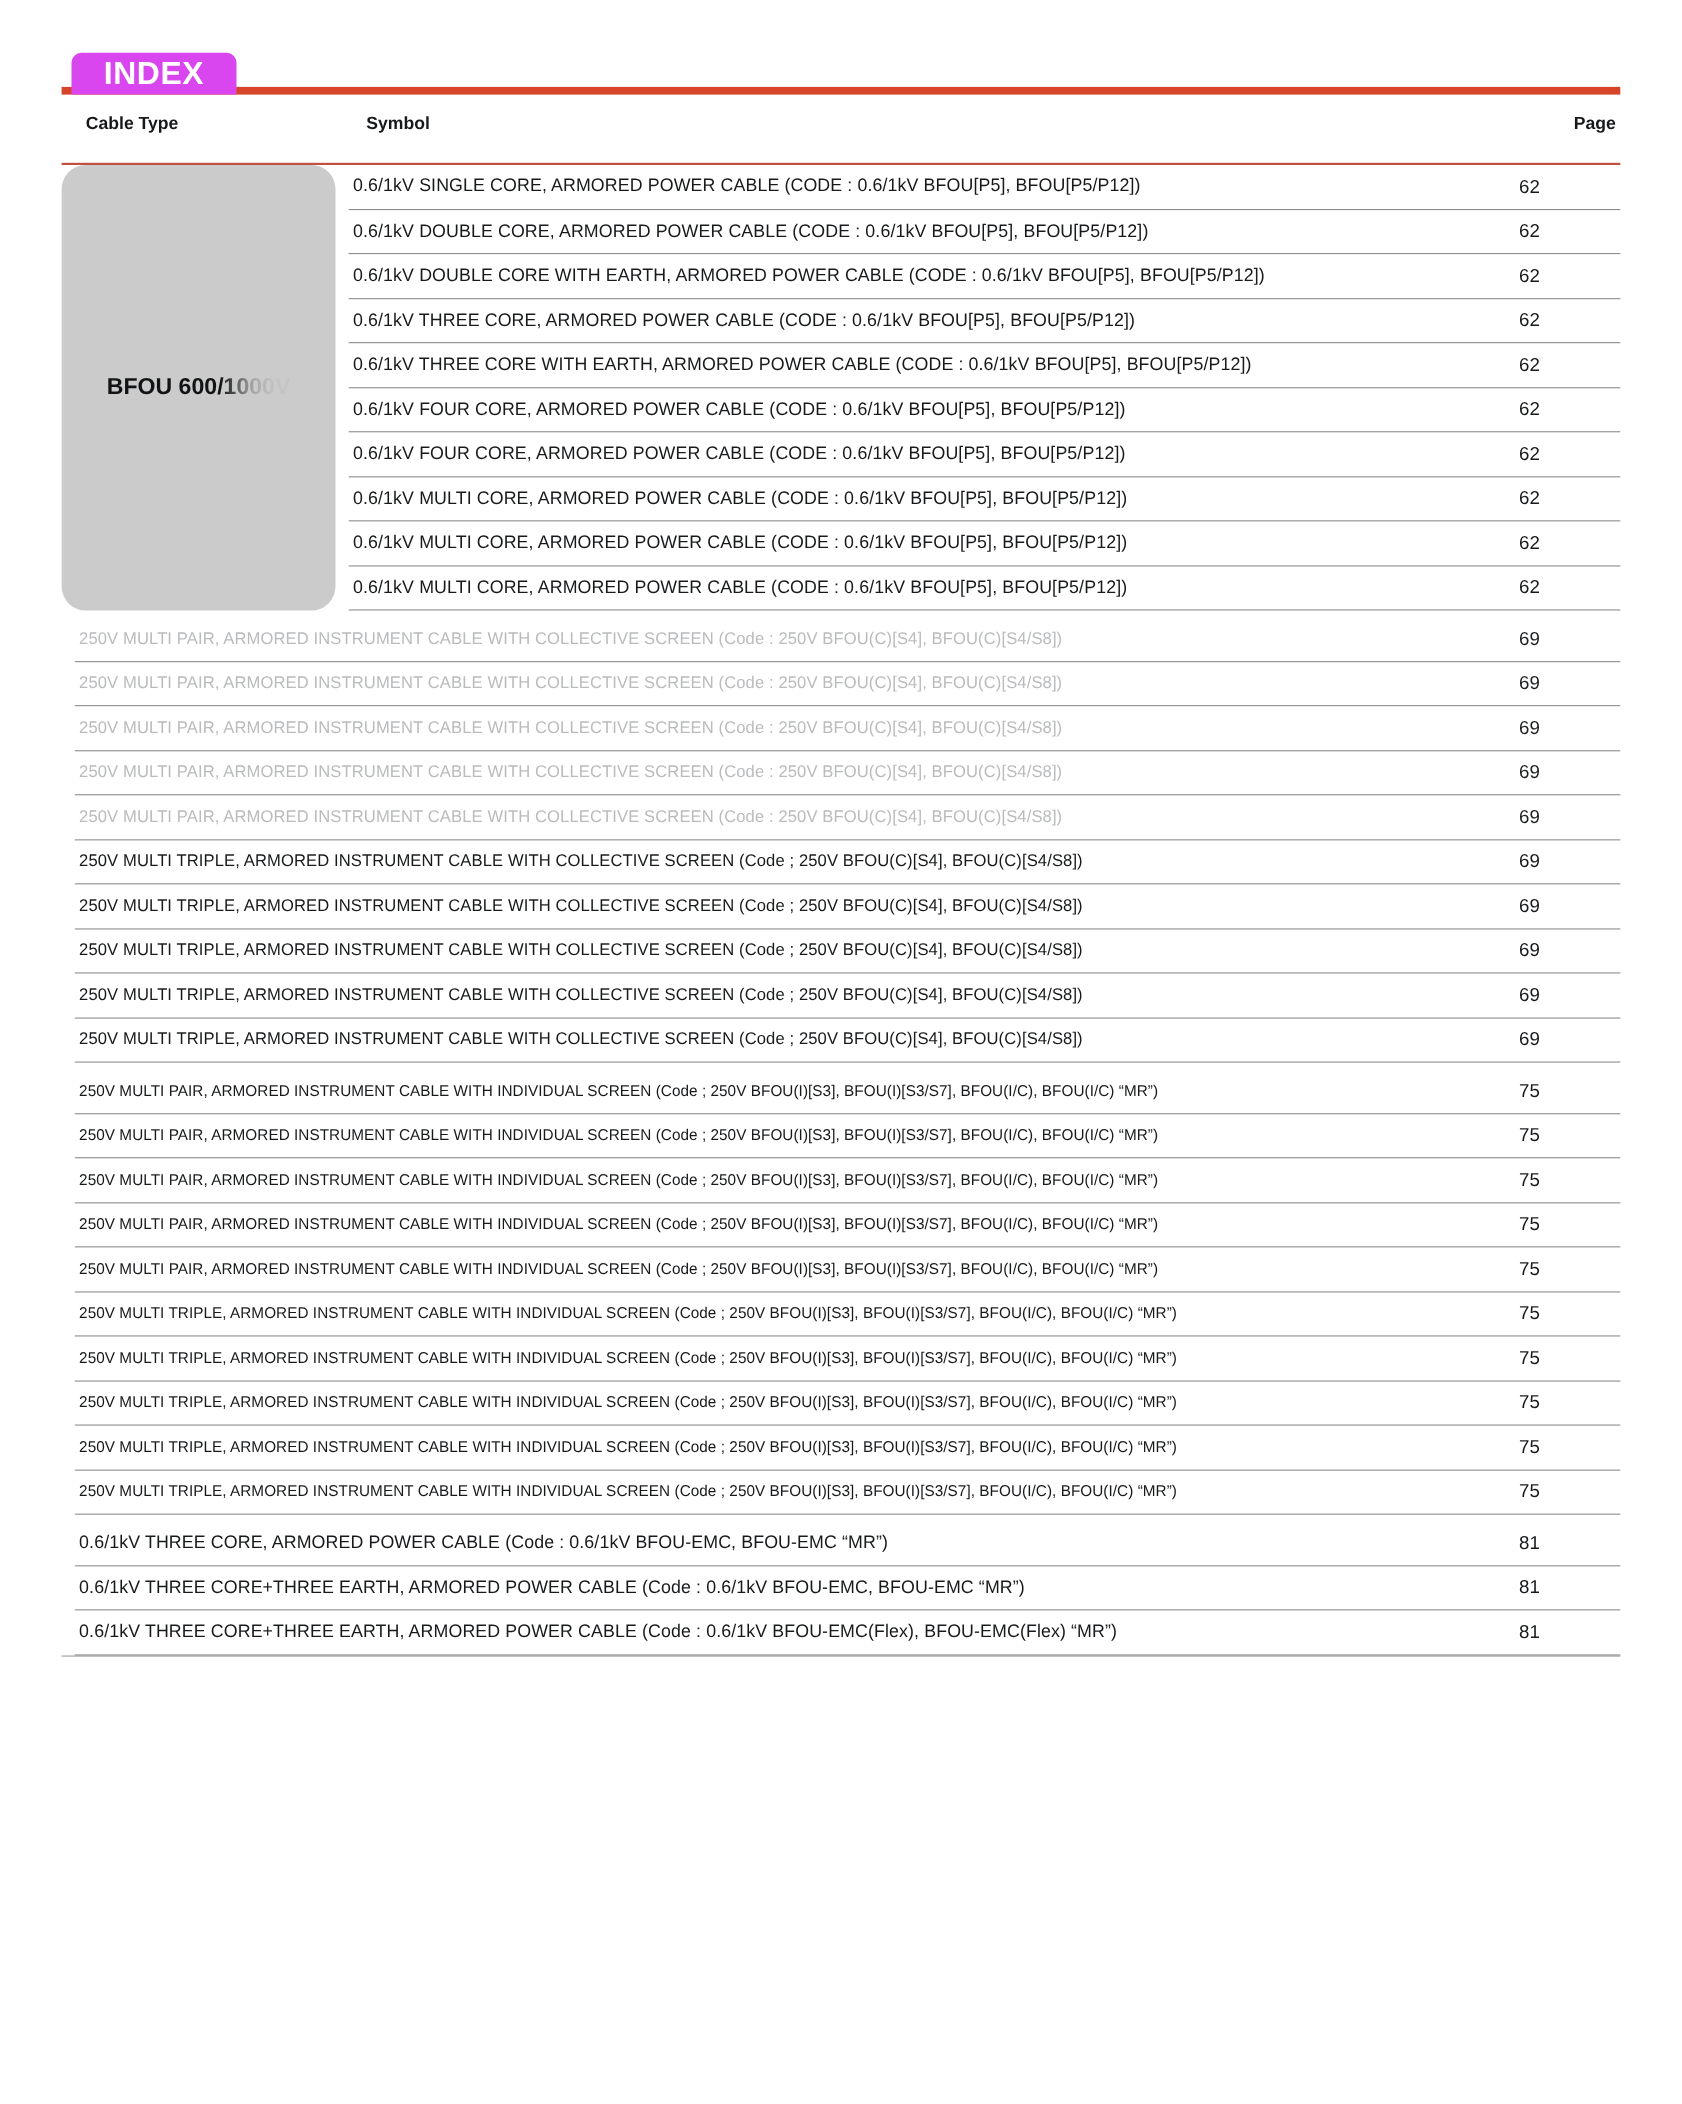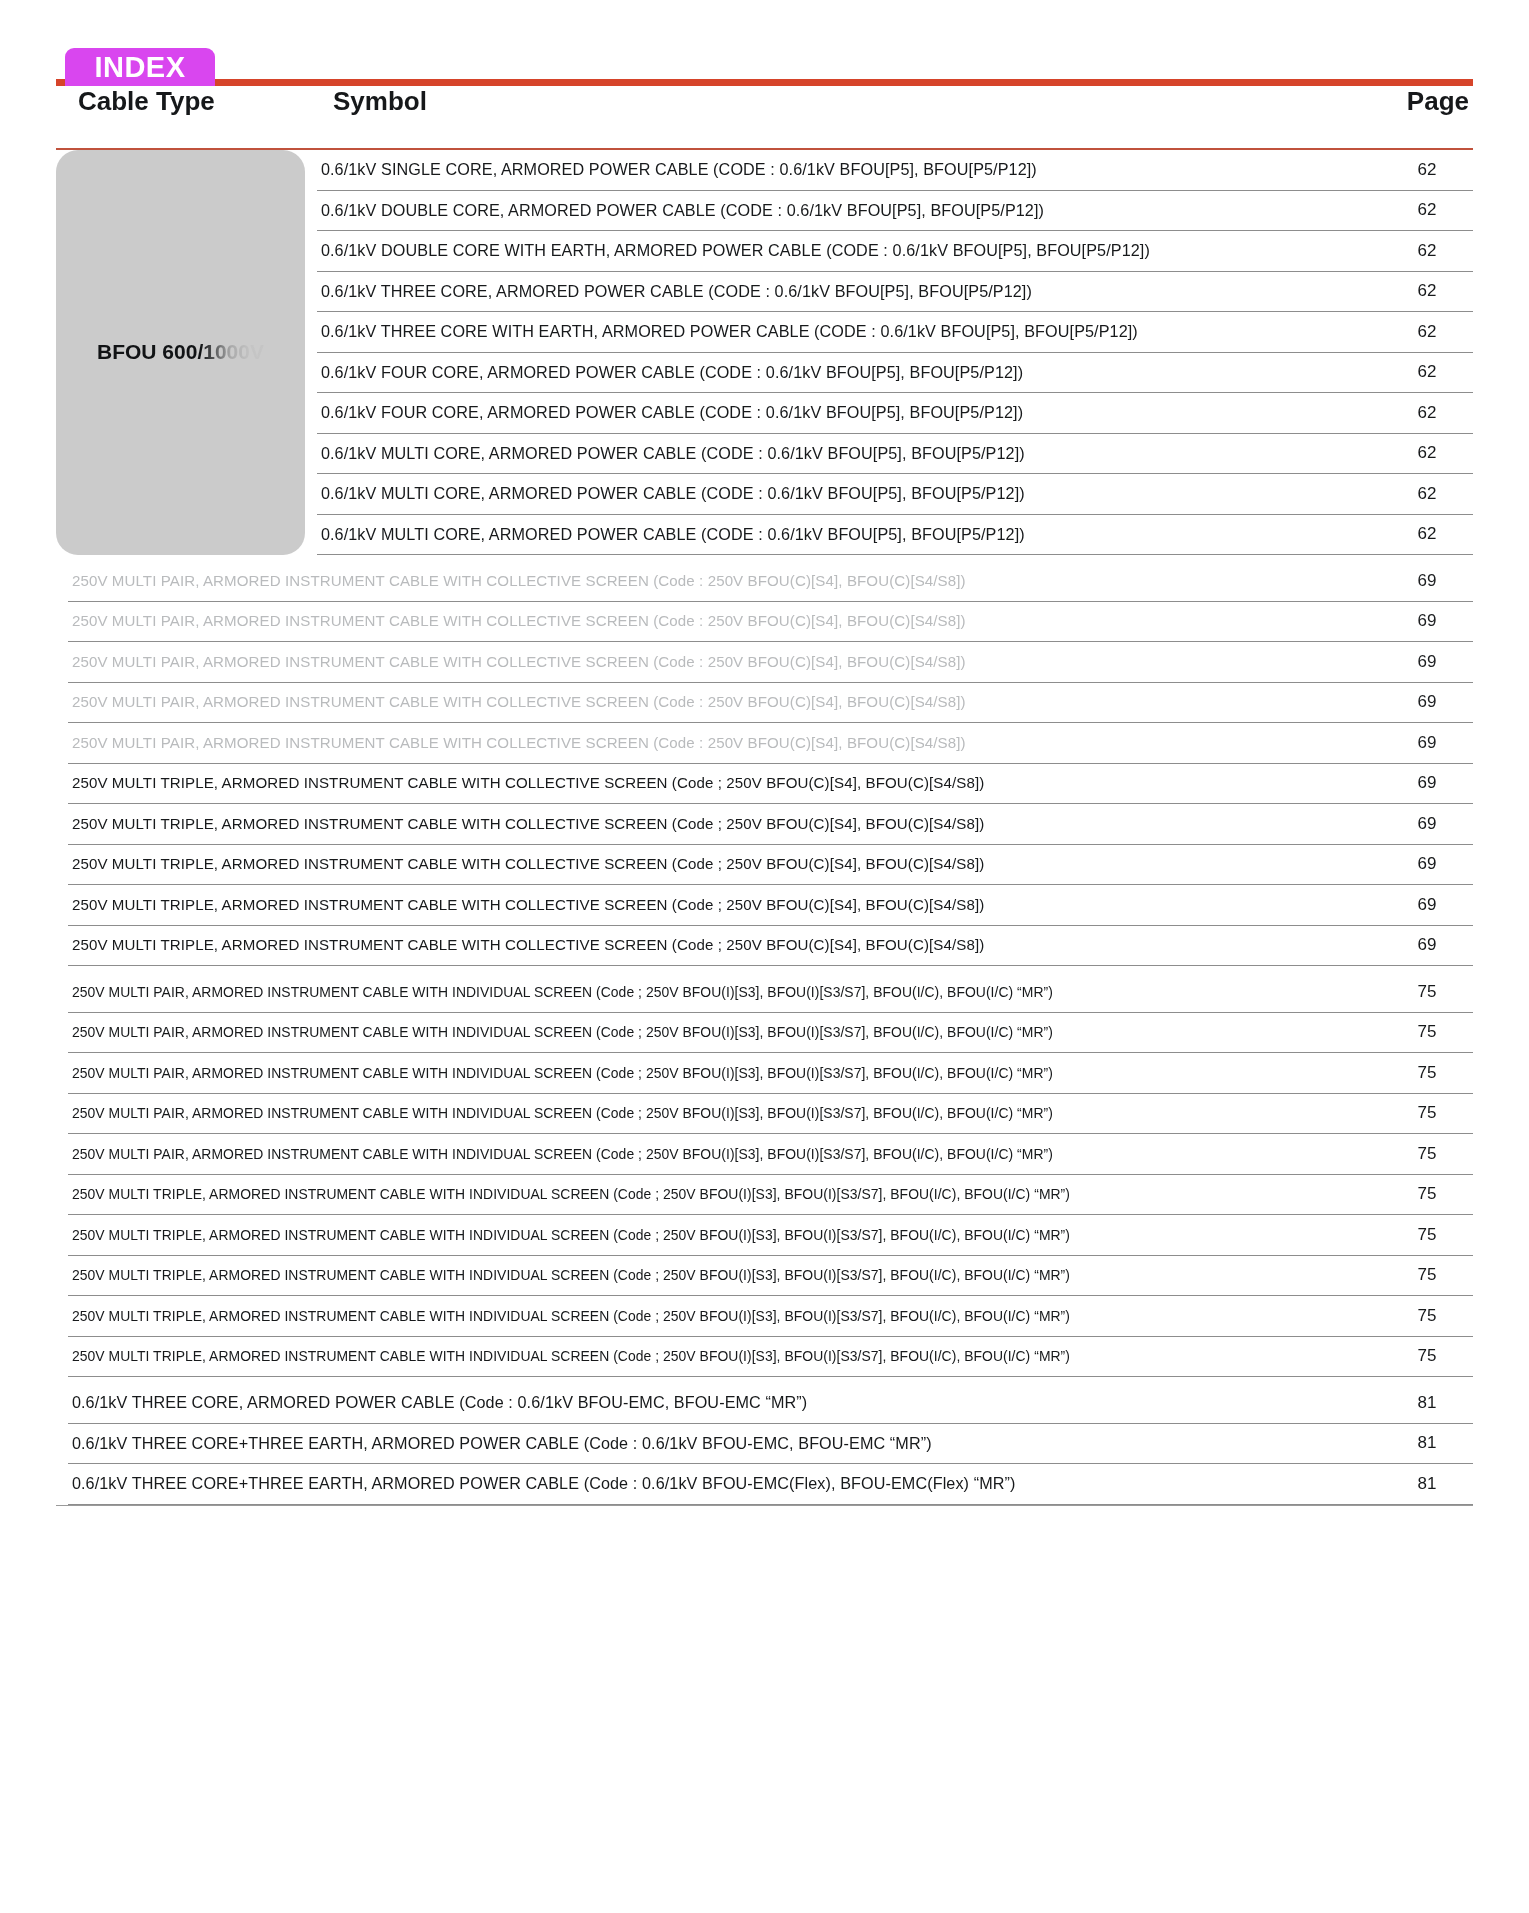--- a/index.html
+++ b/index.html
@@ -60,22 +60,22 @@
   }
 
   
   .col-header {
     position: relative;
     margin: 0 56px;
     height: 62px;
   }
   .col-header .ch {
     position: absolute;
-    top: 0;
-    font-size: 26px;
+    top: 18px;
+    font-size: 16px;
     font-weight: bold;
     color: #16181a;
   }
   .ch-cable { left: 22px; }
   .ch-symbol { left: 277px; }
   .ch-page { right: 4px; }
 
   .header-underline {
     margin: 0 56px;
     height: 2px;
@@ -144,21 +144,21 @@
     white-space: nowrap;
     overflow: hidden;
     letter-spacing: 0.1px;
     padding-left: 4px;
     font-family: "Liberation Sans", sans-serif;
     transform: scaleX(0.98);
     transform-origin: left center;
   }
   .row .pg {
     flex: 0 0 92px;
-    text-align: center;
+    text-align: left;
     font-size: 17px;
     color: #17191b;
   }
 
   
   .row.ghost .sym { color: #b9bbbd; }
   .row.ghost .pg { color: #1d1f21; }
 
   
   .rows.small .row .sym { font-size: 15.4px; }

